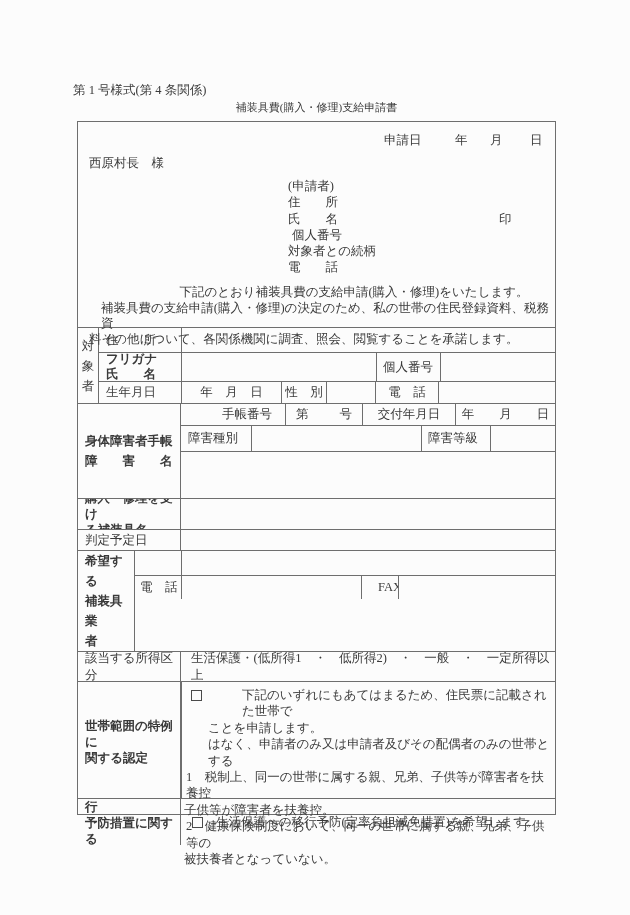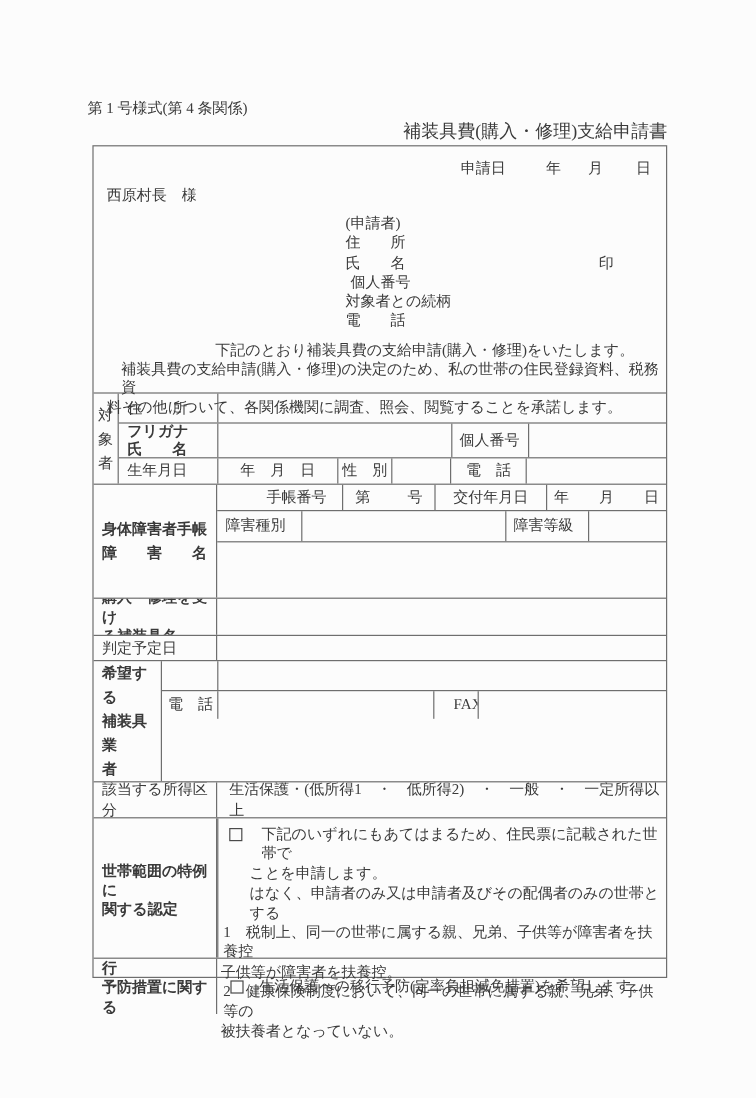--- a/index.html
+++ b/index.html
@@ -8,21 +8,21 @@
     background:#fcfcfc;
     color:#3a3a3a;
     font-family:"Liberation Serif","DejaVu Serif",serif;
     font-size:12.5px;
     position:relative;
   }
   .abs { position:absolute; }
   .sheet { position:relative; width:630px; height:915px; }
 
   .form-number { left:73px; top:82px; }
-  .doc-title { left:77px; top:100px; width:479px; text-align:right; font-size:15px; }
+  .doc-title { left:77px; top:100px; width:479px; text-align:center; font-size:11px; }
 
   .formtable {
     position:absolute; left:77px; top:121px; width:479px; height:694px;
     border:1px solid #6e6e6e;
     background:transparent;
   }
   .formtable > div + div { border-top:1px solid #6e6e6e; }
 
   
   .secA { position:relative; height:205px; }
@@ -174,21 +174,21 @@
 
     <div class="sec" style="height:30px;">
       <div class="cell grp" style="width:103px;">該当する所得区分</div>
       <div class="cell fill" style="border-left:none; padding-left:10px;">生活保護・(低所得1　・　低所得2)　・　一般　・　一定所得以上</div>
     </div>
 
     <div class="sec" style="height:117px;">
       <div class="cell grp stack ml lh16 topal" style="width:103px;">世帯範囲の特例に
 関する認定</div>
       <div class="fill stmt" style="border-left:1px solid #6e6e6e; padding-top:5px;">
-        <div style="display:flex; align-items:flex-start; padding-left:9px;">
+        <div style="display:flex; align-items:flex-start; padding-left:9px;gap:24px;">
           <span class="checkbox" style="margin-top:3px;"></span>
           <span style="margin-left:16px;">下記のいずれにもあてはまるため、住民票に記載された世帯で</span>
         </div>
         <div style="padding-left:26px;">ことを申請します。</div>
         <div style="padding-left:26px;">はなく、申請者のみ又は申請者及びその配偶者のみの世帯とする</div>
         <div style="padding-left:4px;">1　税制上、同一の世帯に属する親、兄弟、子供等が障害者を扶養控</div>
         <div style="padding-left:2px;">子供等が障害者を扶養控。</div>
         <div style="padding-left:4px;">2　健康保険制度において、同一の世帯に属する親、兄弟、子供等の</div>
         <div style="padding-left:2px;">被扶養者となっていない。</div>
       </div>

